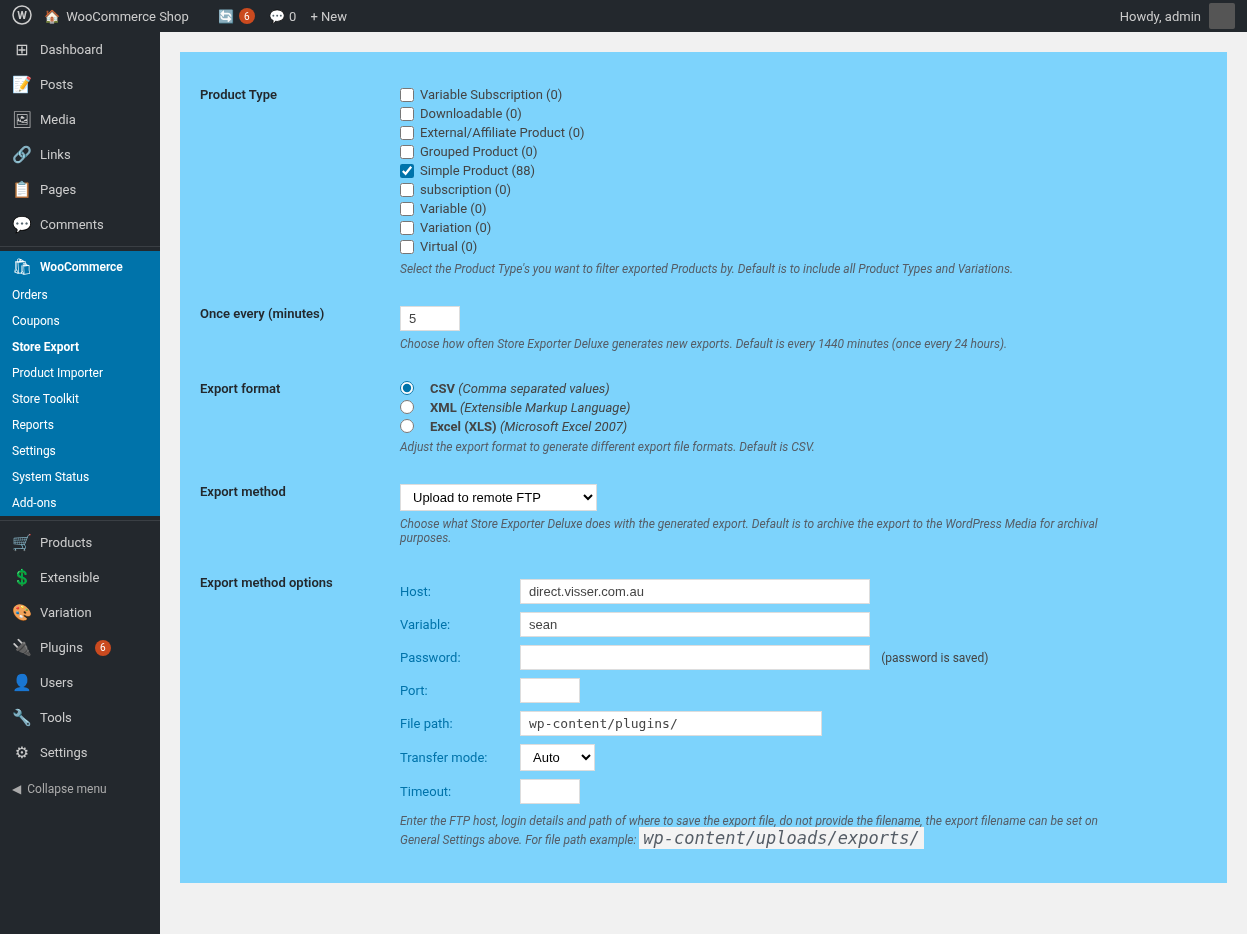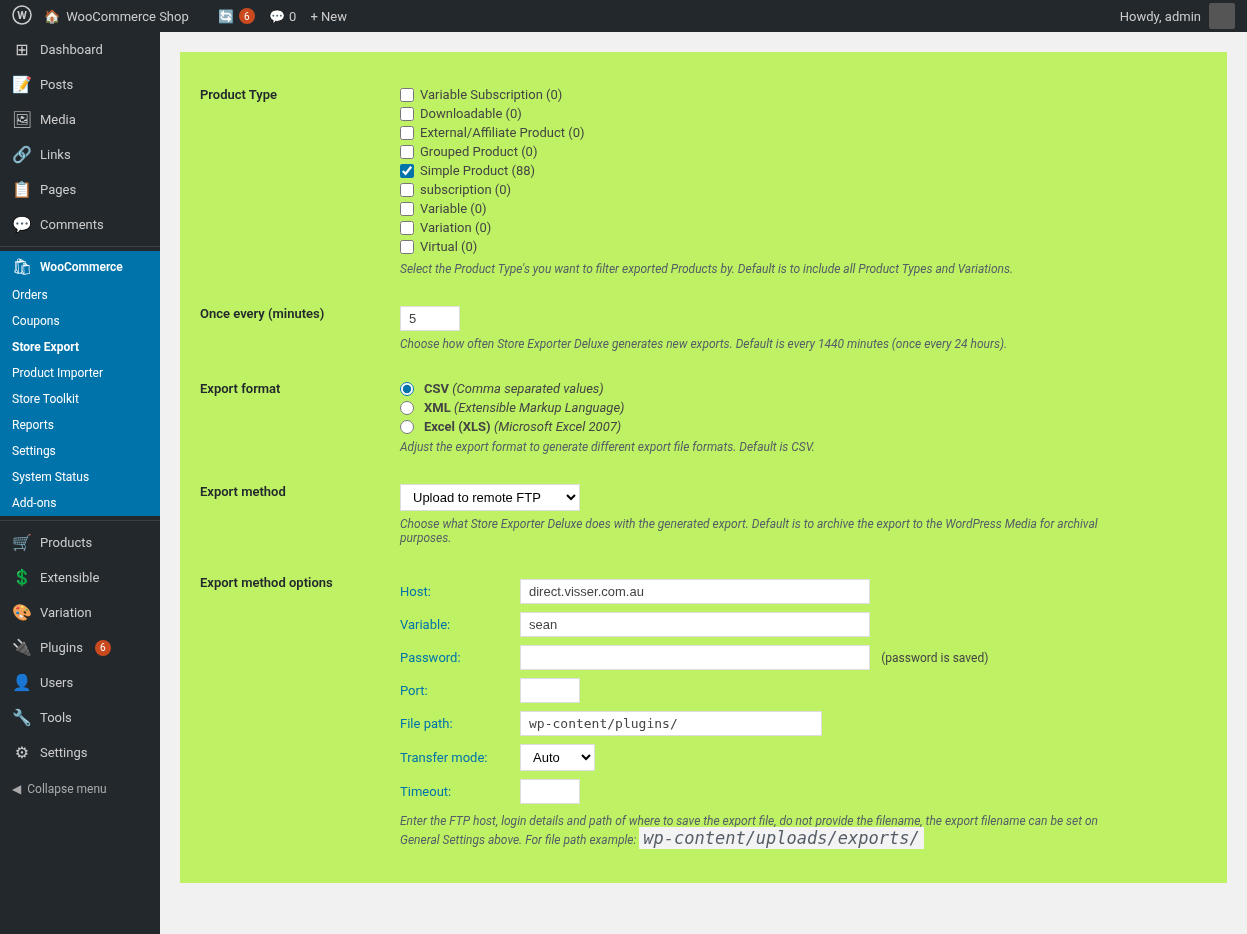--- a/index.html
+++ b/index.html
@@ -55,21 +55,21 @@
 
     
     #wpbody {
       flex: 1;
       background: #f1f1f1;
       padding: 20px 20px 20px 20px;
       overflow-y: auto;
     }
 
     .wrap {
-      background: #bef264;
+      background: #7dd3fc;
       padding: 20px;
       max-width: 1060px;
     }
 
     .form-table { width: 100%; border-collapse: collapse; }
     .form-table tr { vertical-align: top; }
     .form-table th {
       width: 200px;
       padding: 15px 10px 15px 0;
       text-align: left;
@@ -100,21 +100,21 @@
 
     select {
       border: 1px solid #ddd;
       padding: 4px 8px;
       font-size: 13px;
       background: #fff;
       cursor: pointer;
     }
 
     .radio-group { display: flex; flex-direction: column; gap: 4px; }
-    .radio-group label { display: flex; align-items: flex-end; gap: 10px; cursor: pointer; }
+    .radio-group label { display: flex; align-items: flex-start; gap: 16px; cursor: pointer; }
     .radio-group label span.format-label { font-size: 13px; }
 
     .checkbox-list { display: flex; flex-direction: column; gap: 4px; margin-bottom: 8px; }
     .checkbox-list label { display: flex; align-items: center; gap: 6px; cursor: pointer; font-size: 13px; }
 
     .ftp-table { border-collapse: collapse; }
     .ftp-table tr td { padding: 4px 8px 4px 0; vertical-align: middle; font-size: 13px; }
     .ftp-table tr td:first-child { color: #0073aa; width: 120px; }
     .ftp-input-wide { width: 350px; }
     .ftp-input-short { width: 60px; }
@@ -344,21 +344,21 @@
                 <span class="format-label"><strong>Excel (XLS)</strong> <em>(Microsoft Excel 2007)</em></span>
               </label>
             </div>
             <span class="description">Adjust the export format to generate different export file formats. Default is CSV.</span>
           </td>
         </tr>
 
         <tr>
           <th>Export method</th>
           <td>
-            <select style="width:180px;">
+            <select style="width:197px;">
               <option>Archive to WordPress Media</option>
               <option selected="">Upload to remote FTP</option>
               <option>Email export file</option>
             </select>
             <span class="description">Choose what Store Exporter Deluxe does with the generated export. Default is to archive the export to the WordPress Media for archival purposes.</span>
           </td>
         </tr>
 
         <tr>
           <th>Export method options</th>

